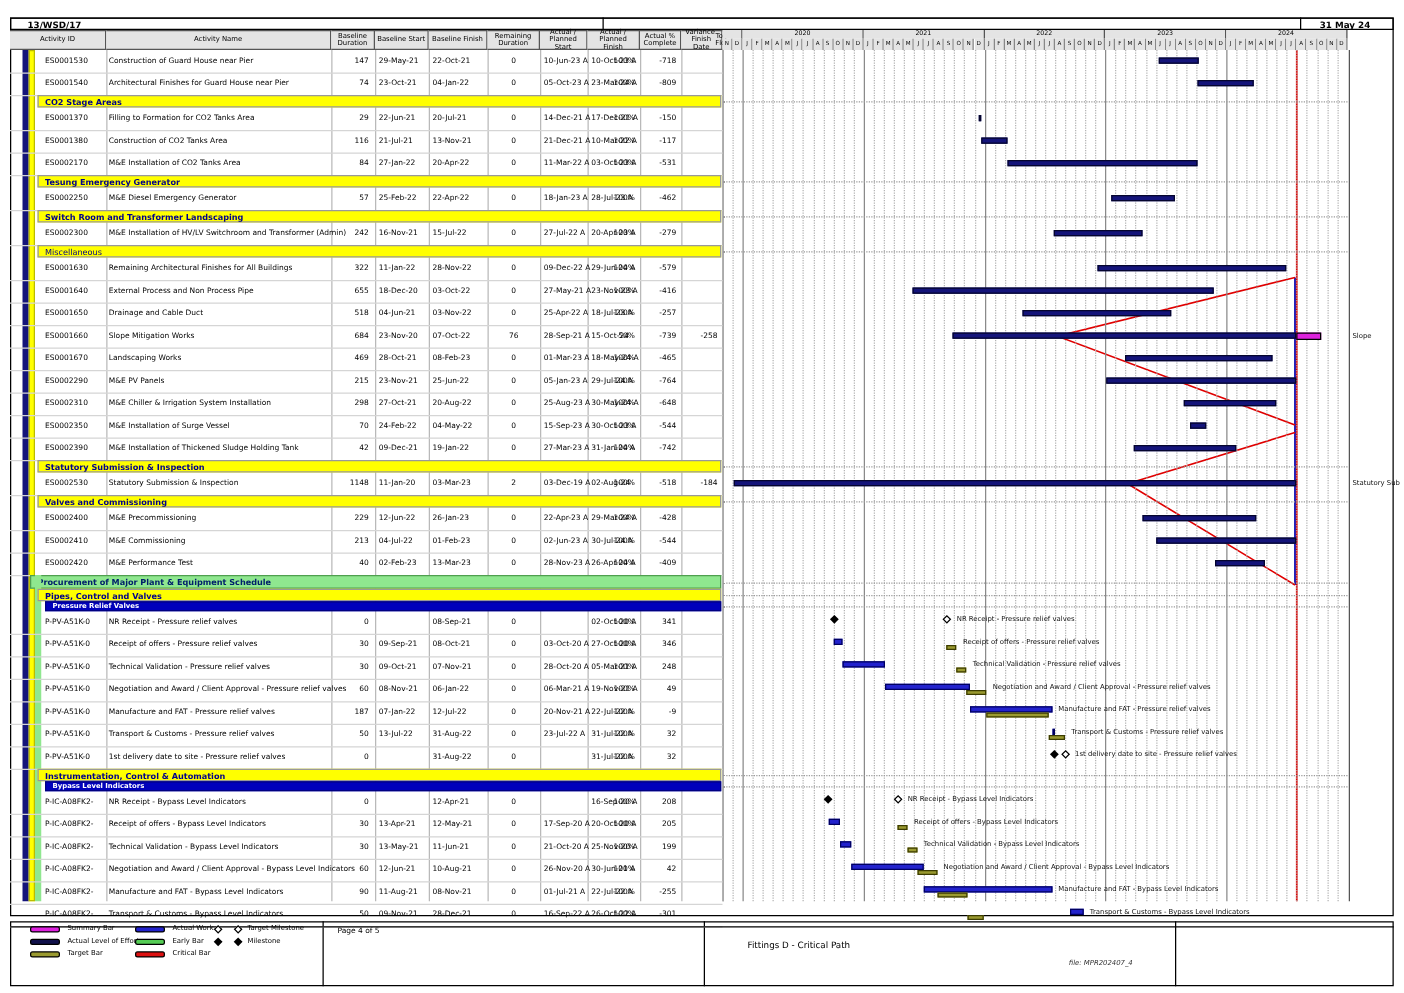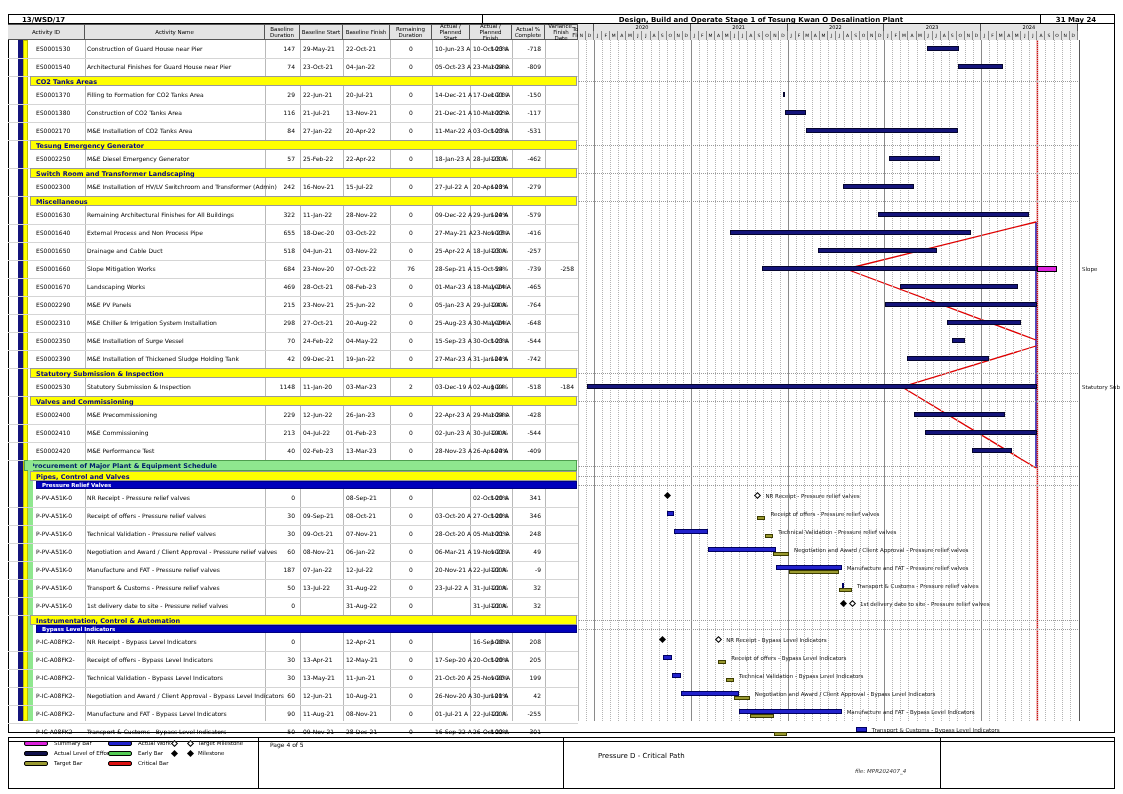--- a/index.html
+++ b/index.html
@@ -32,37 +32,36 @@
   svg{position:absolute;left:0;top:0;pointer-events:none;}
 </style>
 </head>
 <body>
 
 <div id="page">
 
   <div class="bx" style="left:8px;top:14px;width:1107px;height:10px;"></div>
   <div class="txt" style="left:22px;top:15.5px;font-size:7px;font-weight:bold;">13/WSD/17</div>
   <div class="abs" style="left:482px;top:14px;width:1px;height:10px;background:#000;"></div>
-  <div class="txt" style="left:482px;top:15.5px;width:558px;text-align:center;font-size:7px;font-weight:bold;">Design, Build and Operate Stage 1 of Tesung Kwan O Desalination Plant</div>
   <div class="abs" style="left:1040px;top:14px;width:1px;height:10px;background:#000;"></div>
   <div class="txt" style="left:1040px;top:15.5px;width:72px;text-align:center;font-size:7px;font-weight:bold;">31 May 24</div>
 
   <div id="colhdr"></div>
   <div id="tbody"></div>
   <div id="gantt"></div>
 
   <div class="bx" style="left:8px;top:14px;width:1107px;height:719px;border-width:1.5px;"></div>
 
   <div class="bx" style="left:8px;top:737px;width:1107px;height:52px;border-width:1.5px;"></div>
   <div class="abs" style="left:258px;top:737px;width:1px;height:52px;background:#000;"></div>
   <div class="abs" style="left:563px;top:737px;width:1px;height:52px;background:#000;"></div>
   <div class="abs" style="left:940px;top:737px;width:1px;height:52px;background:#000;"></div>
   <div id="legend"></div>
   <div class="txt" style="left:270px;top:741px;font-size:6px;">Page 4 of 5</div>
-  <div class="txt" style="left:598px;top:752px;font-size:7px;">Pressure D - Critical Path</div>
+  <div class="txt" style="left:598px;top:752px;font-size:7px;">Fittings D - Critical Path</div>
   <div class="txt" style="left:855px;top:768px;font-size:5.5px;font-style:italic;color:#333;">file: MPR202407_4</div>
 
 
   <svg id="overlay" width="1123" height="794">
       <line x1="1036" x2="1036" y1="222" y2="468" stroke="#2020bb" stroke-width="1.6"></line>
       <polyline points="1036,222 846,269 1036,340" fill="none" stroke="#e00000" stroke-width="1.3"></polyline>
       <polyline points="1036,346 902,387 1036,468" fill="none" stroke="#e00000" stroke-width="1.3"></polyline>
       <line x1="1037.42" x2="1037.42" y1="40" y2="721" stroke="#e00000" stroke-width="1.4"></line>
     </svg>
 <div class="hdrcell" style="left: 8px; top: 24px; width: 77px; height: 16px; border-top: 1px solid rgb(85, 85, 85); border-bottom: 1px solid rgb(85, 85, 85);">Activity ID</div>
@@ -236,21 +235,21 @@
     <div class="txt" style="top: 63px; font-size: 6px; right: 828px;">74</div>
     <div class="txt" style="top: 63px; font-size: 6px; left: 303px;">23-Oct-21</div>
     <div class="txt" style="top: 63px; font-size: 6px; left: 346px;">04-Jan-22</div>
     <div class="txt" style="top: 63px; font-size: 6px; left: 411px; transform: translateX(-50%);">0</div>
     <div class="txt" style="top: 63px; font-size: 6px; left: 435px;">05-Oct-23 A</div>
     <div class="txt" style="top: 63px; font-size: 6px; left: 473px;">23-Mar-24 A</div>
     <div class="txt" style="top: 63px; font-size: 6px; right: 615px;">100%</div>
     <div class="txt" style="top: 63px; font-size: 6px; right: 582px;">-809</div>
     <div class="gbar navy" style="left: 957.86px; top: 64px; width: 45.24px;"></div>
     <div class="secbar" style="left: 30px; top: 76px; width: 547px; height: 10px;"></div>
-    <div class="txt" style="left: 36px; top: 77.5px; font-size: 6.5px; font-weight: bold; color: rgb(0, 0, 139);">CO2 Tanks Areas</div>
+    <div class="txt" style="left: 36px; top: 77.5px; font-size: 6.5px; font-weight: bold; color: rgb(0, 0, 139);">CO2 Stage Areas</div>
     <div class="dotline" style="left: 578px; top: 81px; width: 500px;"></div>
     <div class="rowline" style="top: 104px;"></div>
     <div class="txt" style="top: 91px; font-size: 6px; left: 36px;">ES0001370</div>
     <div class="txt" style="top: 91px; font-size: 6px; left: 87px;">Filling to Formation for CO2 Tanks Area</div>
     <div class="txt" style="top: 91px; font-size: 6px; right: 828px;">29</div>
     <div class="txt" style="top: 91px; font-size: 6px; left: 303px;">22-Jun-21</div>
     <div class="txt" style="top: 91px; font-size: 6px; left: 346px;">20-Jul-21</div>
     <div class="txt" style="top: 91px; font-size: 6px; left: 411px; transform: translateX(-50%);">0</div>
     <div class="txt" style="top: 91px; font-size: 6px; left: 435px;">14-Dec-21 A</div>
     <div class="txt" style="top: 91px; font-size: 6px; left: 473px;">17-Dec-21 A</div>
@@ -305,21 +304,21 @@
     <div class="txt" style="top: 183px; font-size: 6px; right: 828px;">242</div>
     <div class="txt" style="top: 183px; font-size: 6px; left: 303px;">16-Nov-21</div>
     <div class="txt" style="top: 183px; font-size: 6px; left: 346px;">15-Jul-22</div>
     <div class="txt" style="top: 183px; font-size: 6px; left: 411px; transform: translateX(-50%);">0</div>
     <div class="txt" style="top: 183px; font-size: 6px; left: 435px;">27-Jul-22 A</div>
     <div class="txt" style="top: 183px; font-size: 6px; left: 473px;">20-Apr-23 A</div>
     <div class="txt" style="top: 183px; font-size: 6px; right: 615px;">100%</div>
     <div class="txt" style="top: 183px; font-size: 6px; right: 582px;">-279</div>
     <div class="gbar navy" style="left: 842.68px; top: 184px; width: 70.98px;"></div>
     <div class="secbar" style="left: 30px; top: 196px; width: 547px; height: 10px;"></div>
-    <div class="txt" style="left: 36px; top: 197.5px; font-size: 6.5px; font-weight: bold; color: rgb(0, 0, 139);">Miscellaneous</div>
+    <div class="txt" style="left: 36px; top: 197.5px; font-size: 6.5px; font-weight: normal; color: rgb(0, 0, 139);">Miscellaneous</div>
     <div class="dotline" style="left: 578px; top: 201px; width: 500px;"></div>
     <div class="rowline" style="top: 224px;"></div>
     <div class="txt" style="top: 211px; font-size: 6px; left: 36px;">ES0001630</div>
     <div class="txt" style="top: 211px; font-size: 6px; left: 87px;">Remaining Architectural Finishes for All Buildings</div>
     <div class="txt" style="top: 211px; font-size: 6px; right: 828px;">322</div>
     <div class="txt" style="top: 211px; font-size: 6px; left: 303px;">11-Jan-22</div>
     <div class="txt" style="top: 211px; font-size: 6px; left: 346px;">28-Nov-22</div>
     <div class="txt" style="top: 211px; font-size: 6px; left: 411px; transform: translateX(-50%);">0</div>
     <div class="txt" style="top: 211px; font-size: 6px; left: 435px;">09-Dec-22 A</div>
     <div class="txt" style="top: 211px; font-size: 6px; left: 473px;">29-Jun-24 A</div>

